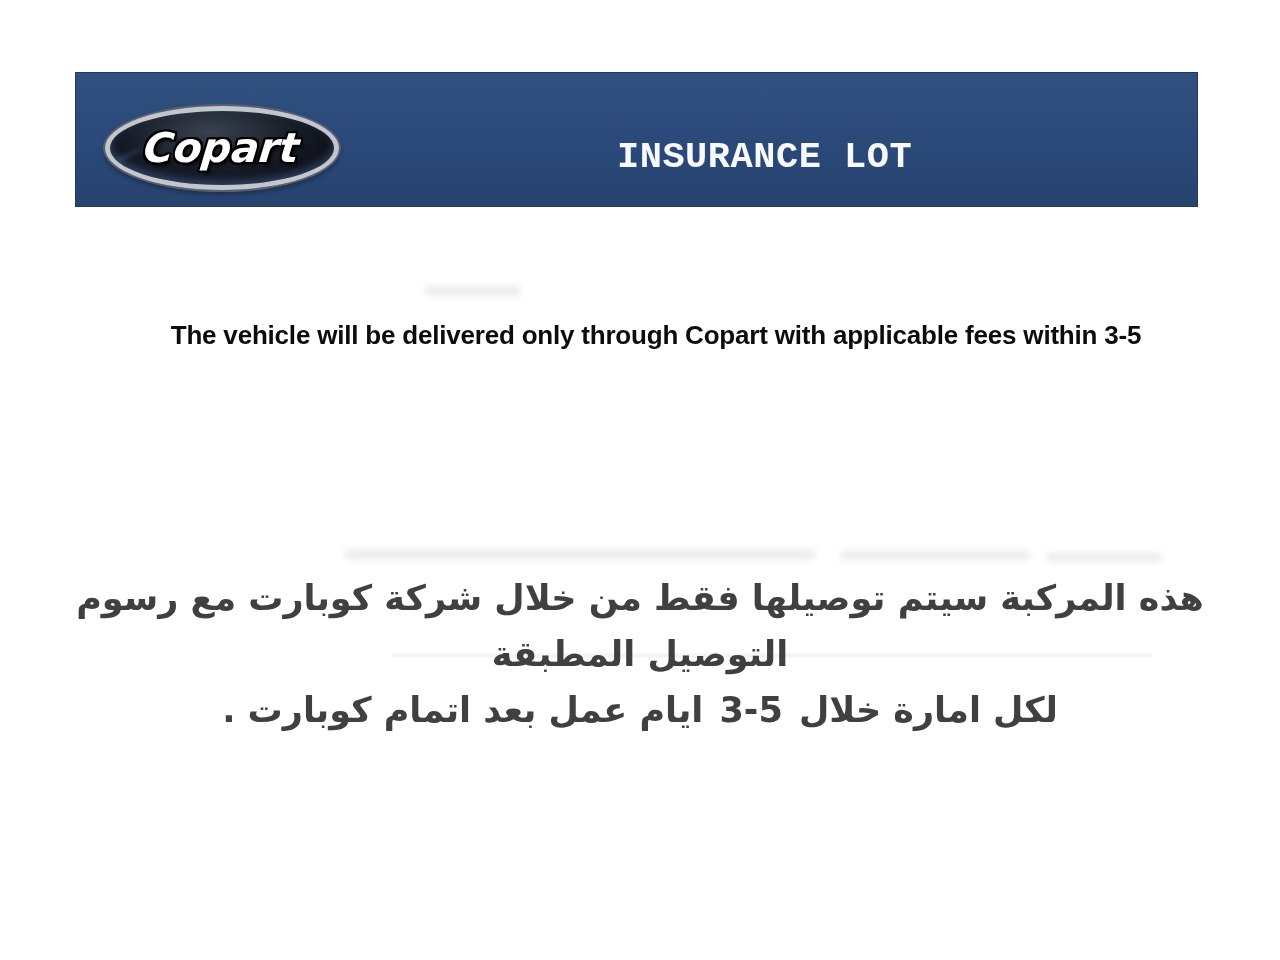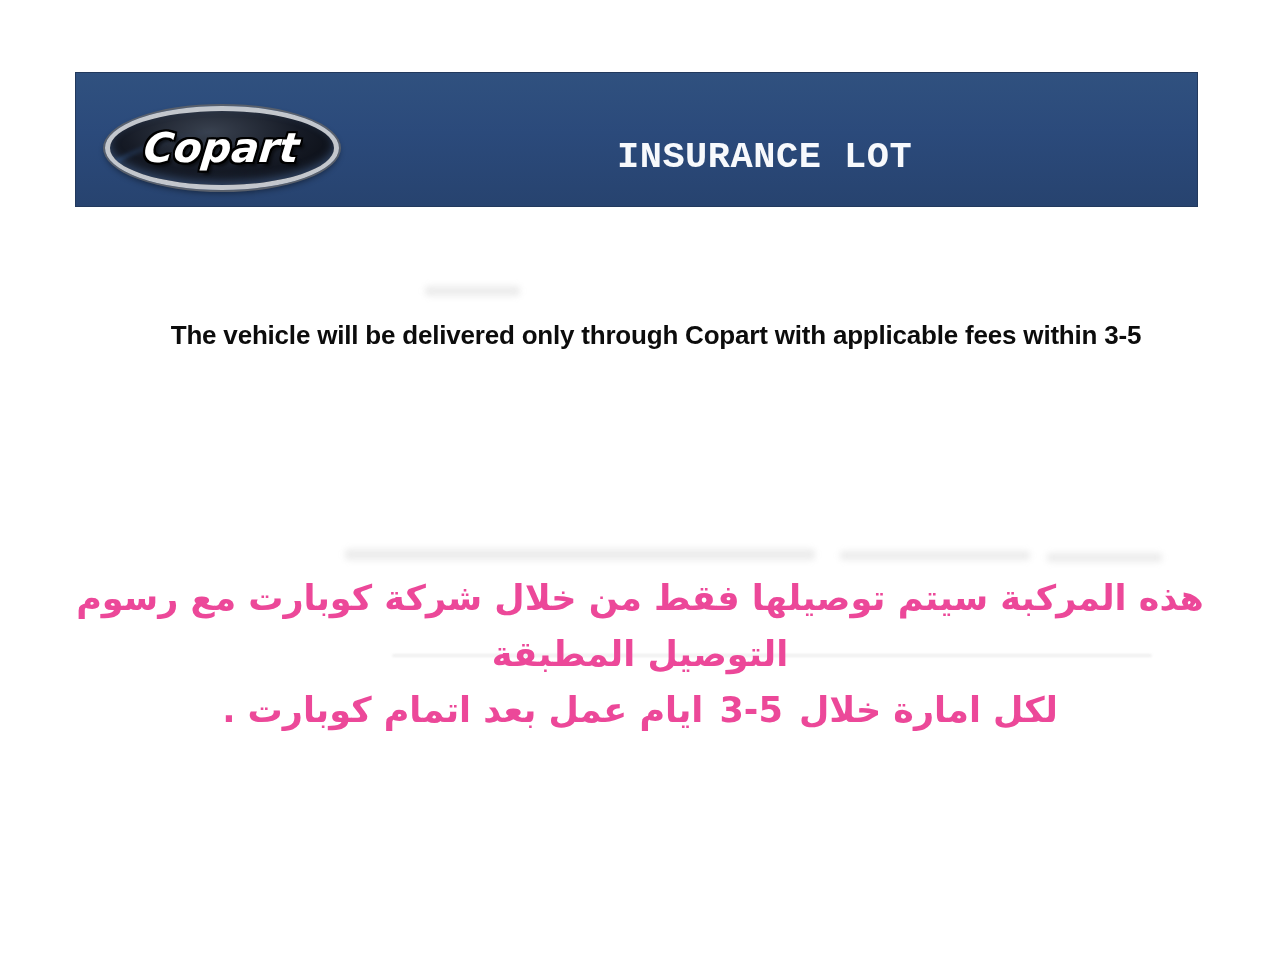--- a/index.html
+++ b/index.html
@@ -96,21 +96,21 @@
   
   .notice-ar {
     position: absolute;
     top: 570px;
     left: 0;
     width: 100%;
     text-align: center;
     font-family: "DejaVu Sans", sans-serif;
     font-weight: bold;
     font-size: 35px;
-    color: #ec4899;
+    color: #404040;
   }
   .ar-line { line-height: 56px; }
   .num-range {
     direction: ltr;
     unicode-bidi: isolate;
     margin: 0 4px;
   }
 
   
   .ghost {

